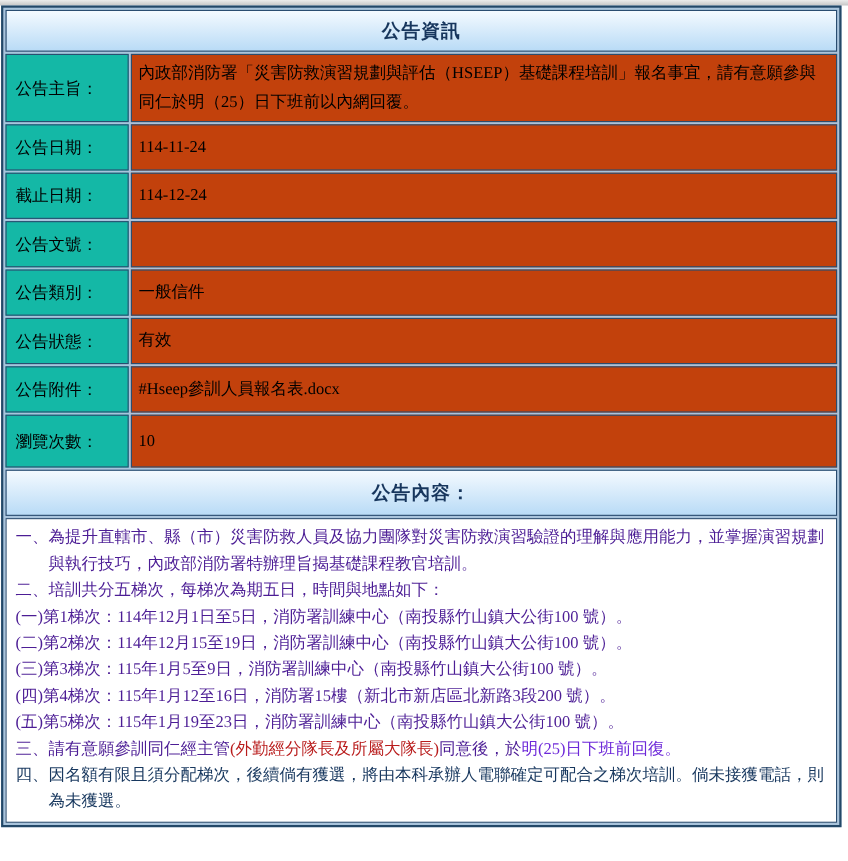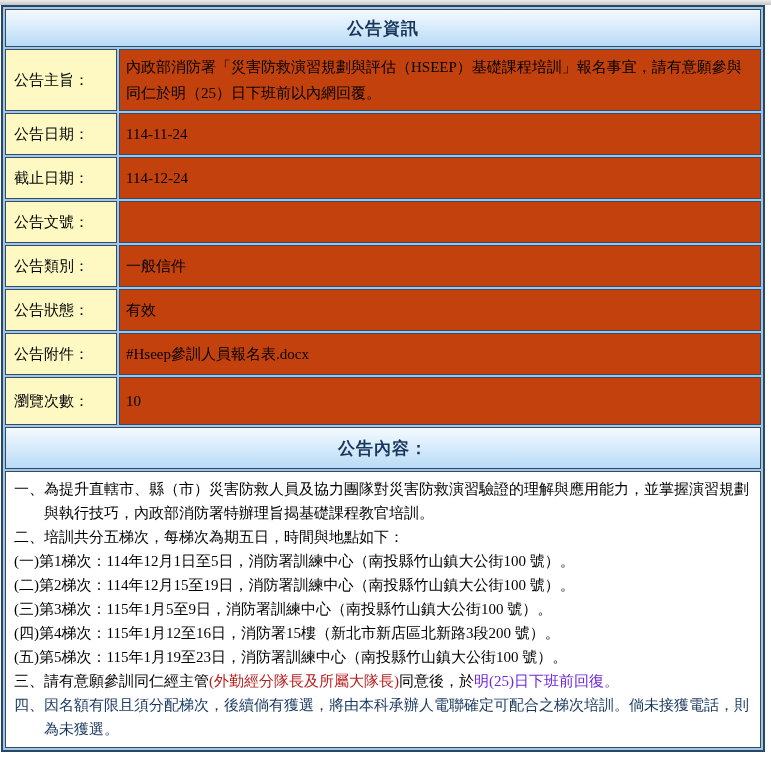--- a/index.html
+++ b/index.html
@@ -14,32 +14,32 @@
     width:764px;margin-left:1px;table-layout:fixed;
   }
   td{border:1px solid #2a4d70;font-size:15px;color:#000;overflow:hidden;}
   col.c-label{width:112px;}
   td.section{
     background:linear-gradient(#f4faff,#b9dbf6);
     text-align:center;font-weight:bold;color:#17365d;
     font-size:17px;height:34px;letter-spacing:1px;
   }
   td.section.second{height:38px;}
-  td.label{background:#fef9c3;padding:2px 2px 2px 8px;height:36px;vertical-align:middle;}
+  td.label{background:#14b8a6;padding:2px 2px 2px 8px;height:36px;vertical-align:middle;}
   td.value{background:#c2410c;padding:2px 6px;vertical-align:middle;line-height:26px;}
   tr.row-subject td{height:56px;}
   tr.row-views td{height:42px;}
   td.content-cell{
     background:#ffffff;vertical-align:top;
     padding:5px 8px 6px 8px;height:260px;line-height:24px;
   }
   td.content-cell p{margin:0;}
   p.main{padding-left:2em;text-indent:-2em;}
   p.sub{padding-left:2em;text-indent:-2em;margin-left:5px;}
-  .seg-black{color:#000000;}
+  .seg-black{color:#4c1d95;}
   .seg-navy{color:#17375e;}
   .seg-dark_red{color:#b91c1c;}
   .seg-light_red{color:#6d28d9;}
 </style>
 </head>
 <body>
 
 <div class="top-strip"></div>
 
 <table class="board">

